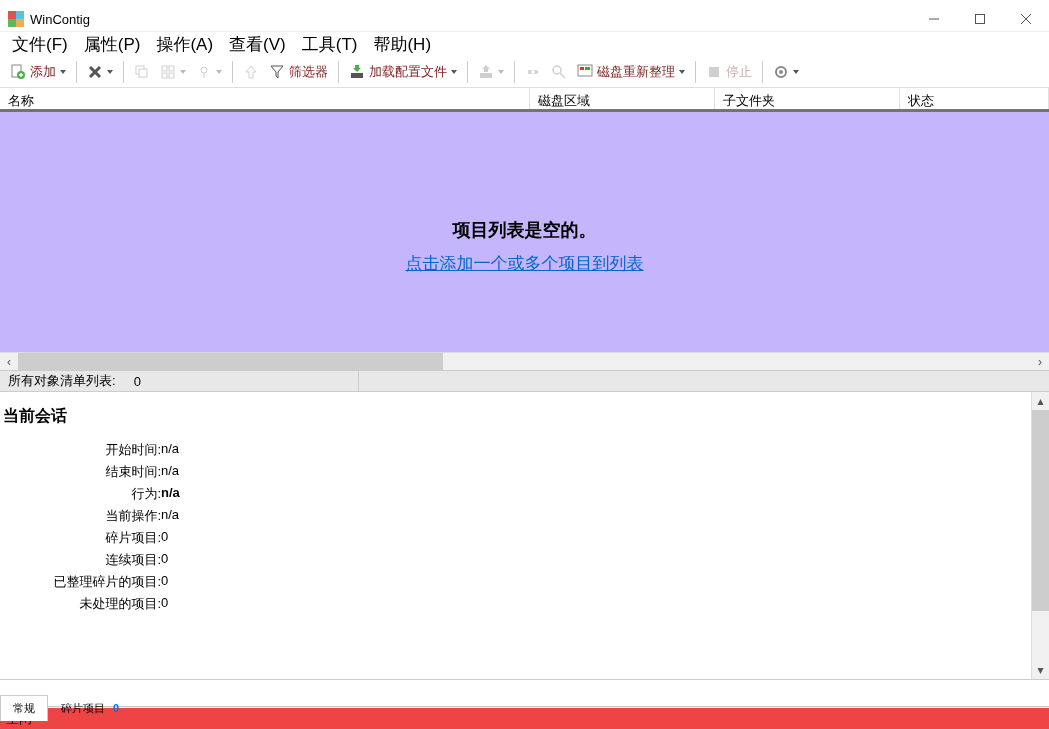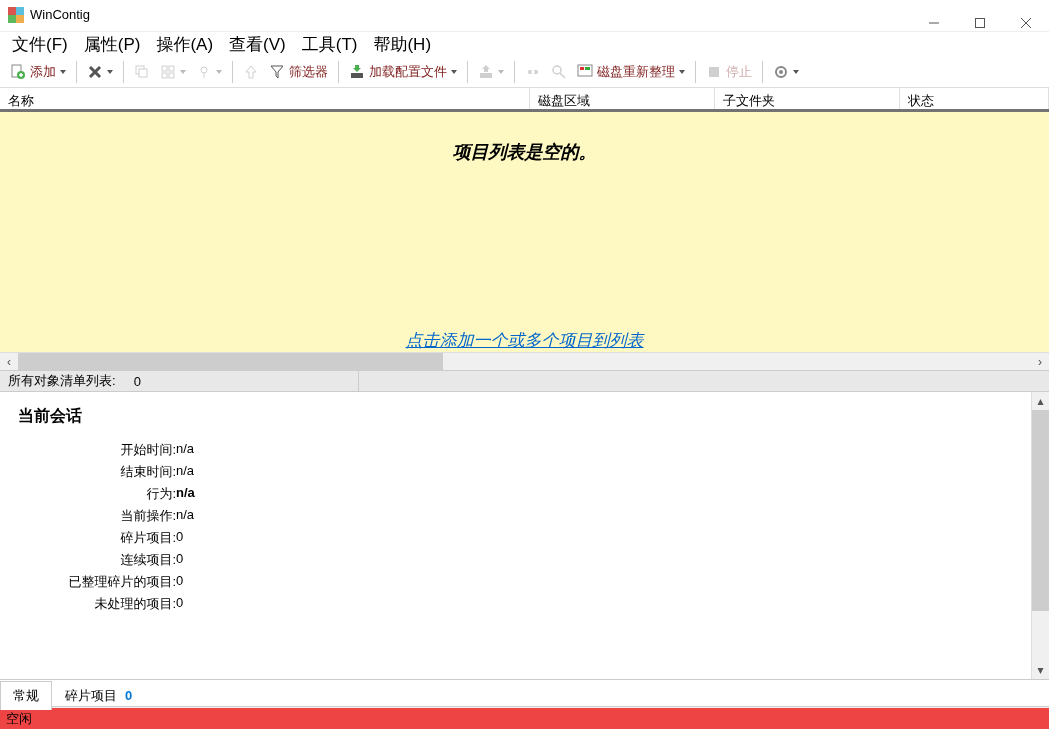--- a/index.html
+++ b/index.html
@@ -1,19 +1,19 @@
 <!DOCTYPE html>
 <html><head>
 <meta charset="utf-8">
 <style>
 * { box-sizing: border-box; margin: 0; padding: 0; }
 body { font-family: "Microsoft YaHei", "Segoe UI", sans-serif; font-size: 12px; color: #000; background: #fff; width: 1049px; height: 729px; overflow: hidden; display: flex; flex-direction: column; }
 
 
-.titlebar { height: 32px; display: flex; padding: 7px 0 0 8px; background: #fff; border-bottom: 1px solid #eee; }
+.titlebar { height: 32px; display: flex; align-items: center; padding: 7px 0 0 8px; background: #fff; border-bottom: 1px solid #eee; }
 .titlebar .app-icon { width: 16px; height: 16px; margin-right: 6px; }
 .app-icon .q1 { fill:#d9534f;}
 .app-icon .q2 { fill:#5bc0de;}
 .app-icon .q3 { fill:#5cb85c;}
 .app-icon .q4 { fill:#f0ad4e;}
 .titlebar .title { flex: 0 0 auto; font-size: 13px; }
 .titlebar .spacer { flex: 1; }
 .win-btn { width: 46px; height: 32px; display:flex; align-items:center; justify-content:center; color:#555; }
 .win-btn svg { width:10px; height:10px; stroke:#555; stroke-width:1; fill:none; }
 
@@ -28,50 +28,50 @@
 .tbtn svg { width:16px; height:16px; }
 .tbtn .lbl { margin-left:4px; font-size:13px; }
 .tsep { width:1px; height:22px; background:#ccc; margin:0 4px; }
 .dd-arrow { width:0; height:0; border-left:3px solid transparent; border-right:3px solid transparent; border-top:4px solid #555; margin-left:4px; }
 
 
 .colheaders { height:24px; display:flex; background:#fff; border-bottom:3px solid #737373; }
 .colheaders .col { padding:4px 8px; font-size:13px; border-right:1px solid #e0e0e0; }
 
 
-.listarea { flex:0 0 240px; background:#fef9c3; position:relative; display:flex; flex-direction:column; align-items:center; justify-content:space-between; padding-top:28px;font-style:italic; }
+.listarea { flex:0 0 240px; background:#c4b5fd; position:relative; display:flex; flex-direction:column; align-items:center; justify-content:center; padding-top:28px; }
 .empty-title { font-size:18px; font-weight:bold; }
 .empty-link { margin-top:10px; color:#0066cc; text-decoration:underline; cursor:pointer; font-size:17px; }
 
 
 .hscroll { height:18px; background:#f0f0f0; border-top:1px solid #ddd; display:flex; align-items:center; }
 .hscroll .arrow { width:18px; height:18px; display:flex; align-items:center; justify-content:center; color:#555; }
 .hscroll .track { flex:1; height:18px; position:relative; }
 .hscroll .thumb { position:absolute; left:0; width:42%; height:100%; background:#cdcdcd; }
 
 
 .countbar { height:22px; background:#e8e8e8; border-top:1px solid #ccc; border-bottom:1px solid #ccc; display:flex; align-items:center; padding:0 8px; font-size:13px; position:relative; }
 .countbar .divider { position:absolute; left:358px; top:0; bottom:0; width:1px; background:#ccc; }
 
 
 .detailpane { flex:1; overflow:hidden; display:flex; }
-.detailcontent { flex:1; padding: 14px 18px 10px 18px; overflow:auto; }
+.detailcontent { flex:1; padding: 14px 18px 10px 3px; overflow:auto; }
 .detailcontent h3 { font-size:16px; font-weight:bold; margin-bottom:14px; }
 .kv-row { display:flex; margin:4px 0 4px 18px; font-size:13px;text-align:right; }
 .kv-row .k { width:140px; }
 .kv-row .v { }
 .kv-row .v.bold { font-weight:bold; }
 .vscroll { width:18px; background:#f0f0f0; border-left:1px solid #ddd; display:flex; flex-direction:column; }
 .vscroll .arrow { height:18px; display:flex; align-items:center; justify-content:center; color:#555;}
 .vscroll .track { flex:1; position:relative; }
 .vscroll .thumb { position:absolute; top:0; width:100%; height:80%; background:#cdcdcd; }
 
 
 .tabs { height:28px; border-top:1px solid #ccc; border-bottom:1px solid #ccc; display:flex; align-items:flex-end; background:#fff; }
-.tab { padding:5px 12px; font-size:13px; border:1px solid transparent; border-bottom:none; position:relative; top:4px; }
+.tab { padding:5px 12px; font-size:11px; border:1px solid transparent; border-bottom:none; position:relative; top:15px; }
 .tab.active { border-color:#ccc; background:#fff; }
 .tab .badge { color:#0078d7; font-weight:bold; margin-left:8px; }
 
 
 .statusbar { height:22px; background:#ef4444; border-top:1px solid #eee; display:flex; align-items:center; padding:0 6px; font-size:13px; }
 </style>
 </head>
 <body>
 
 <div class="titlebar">

